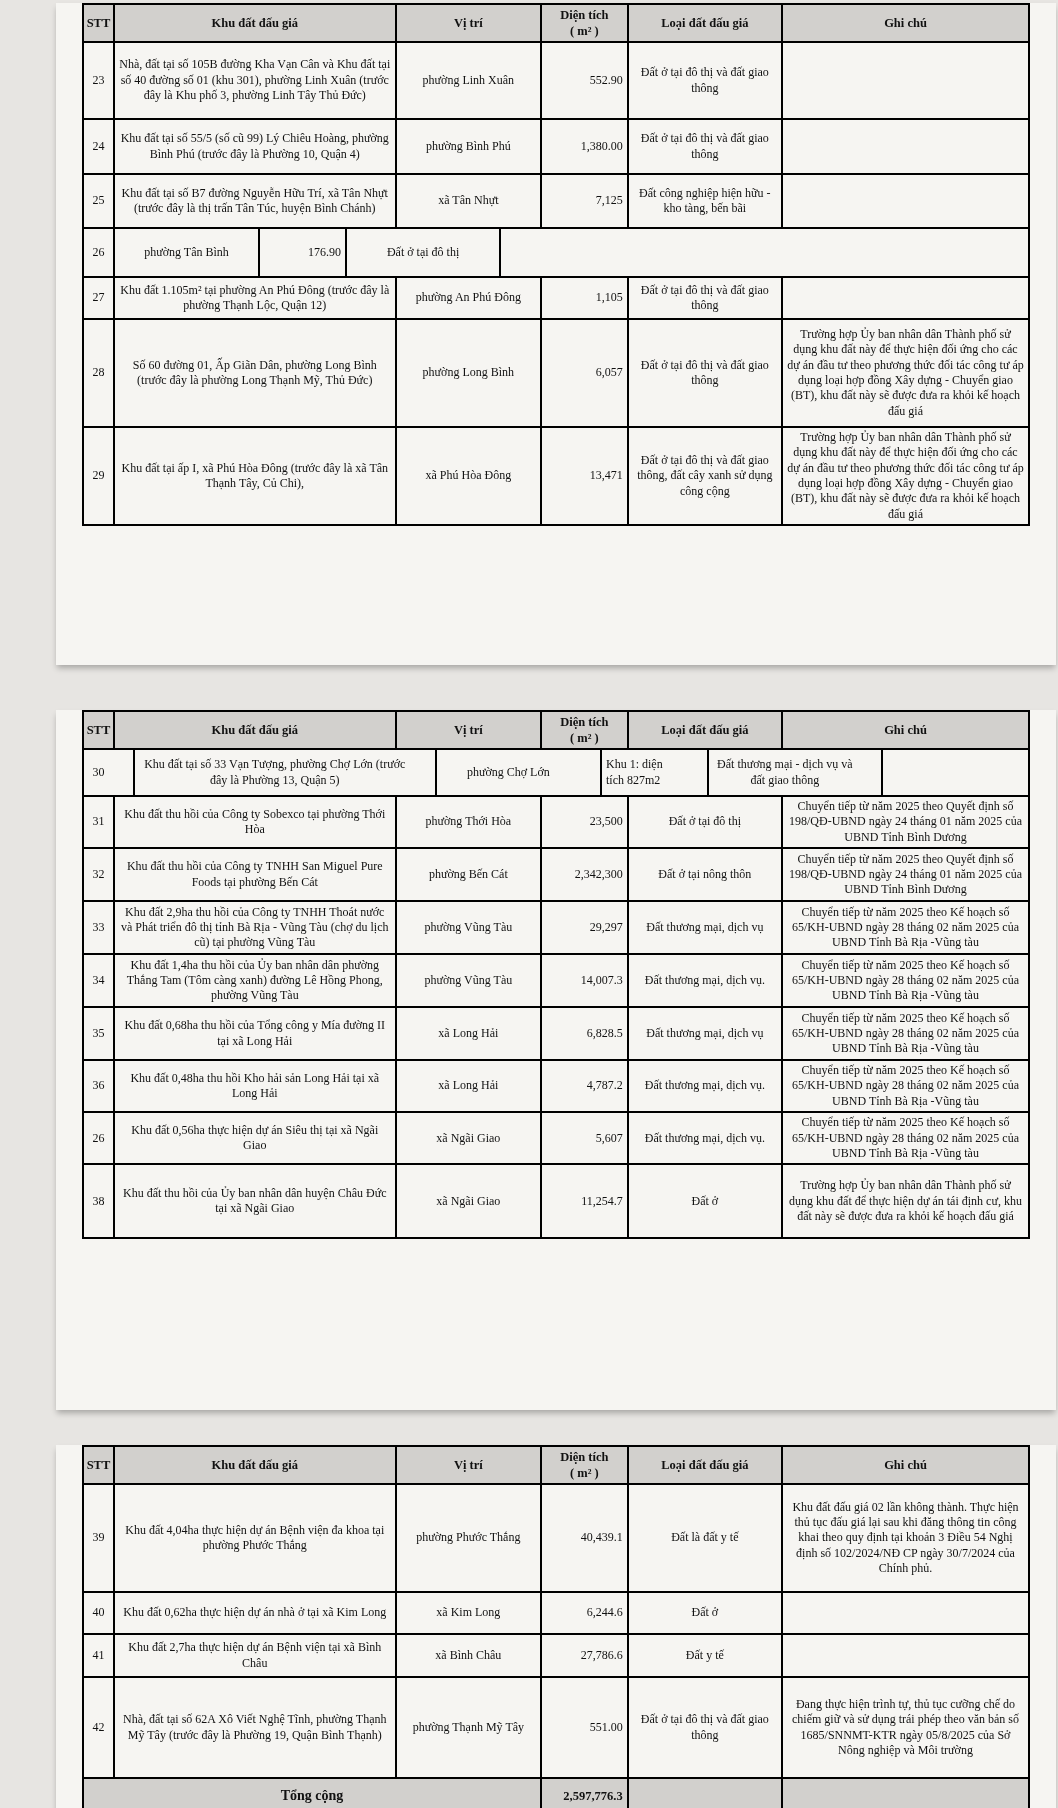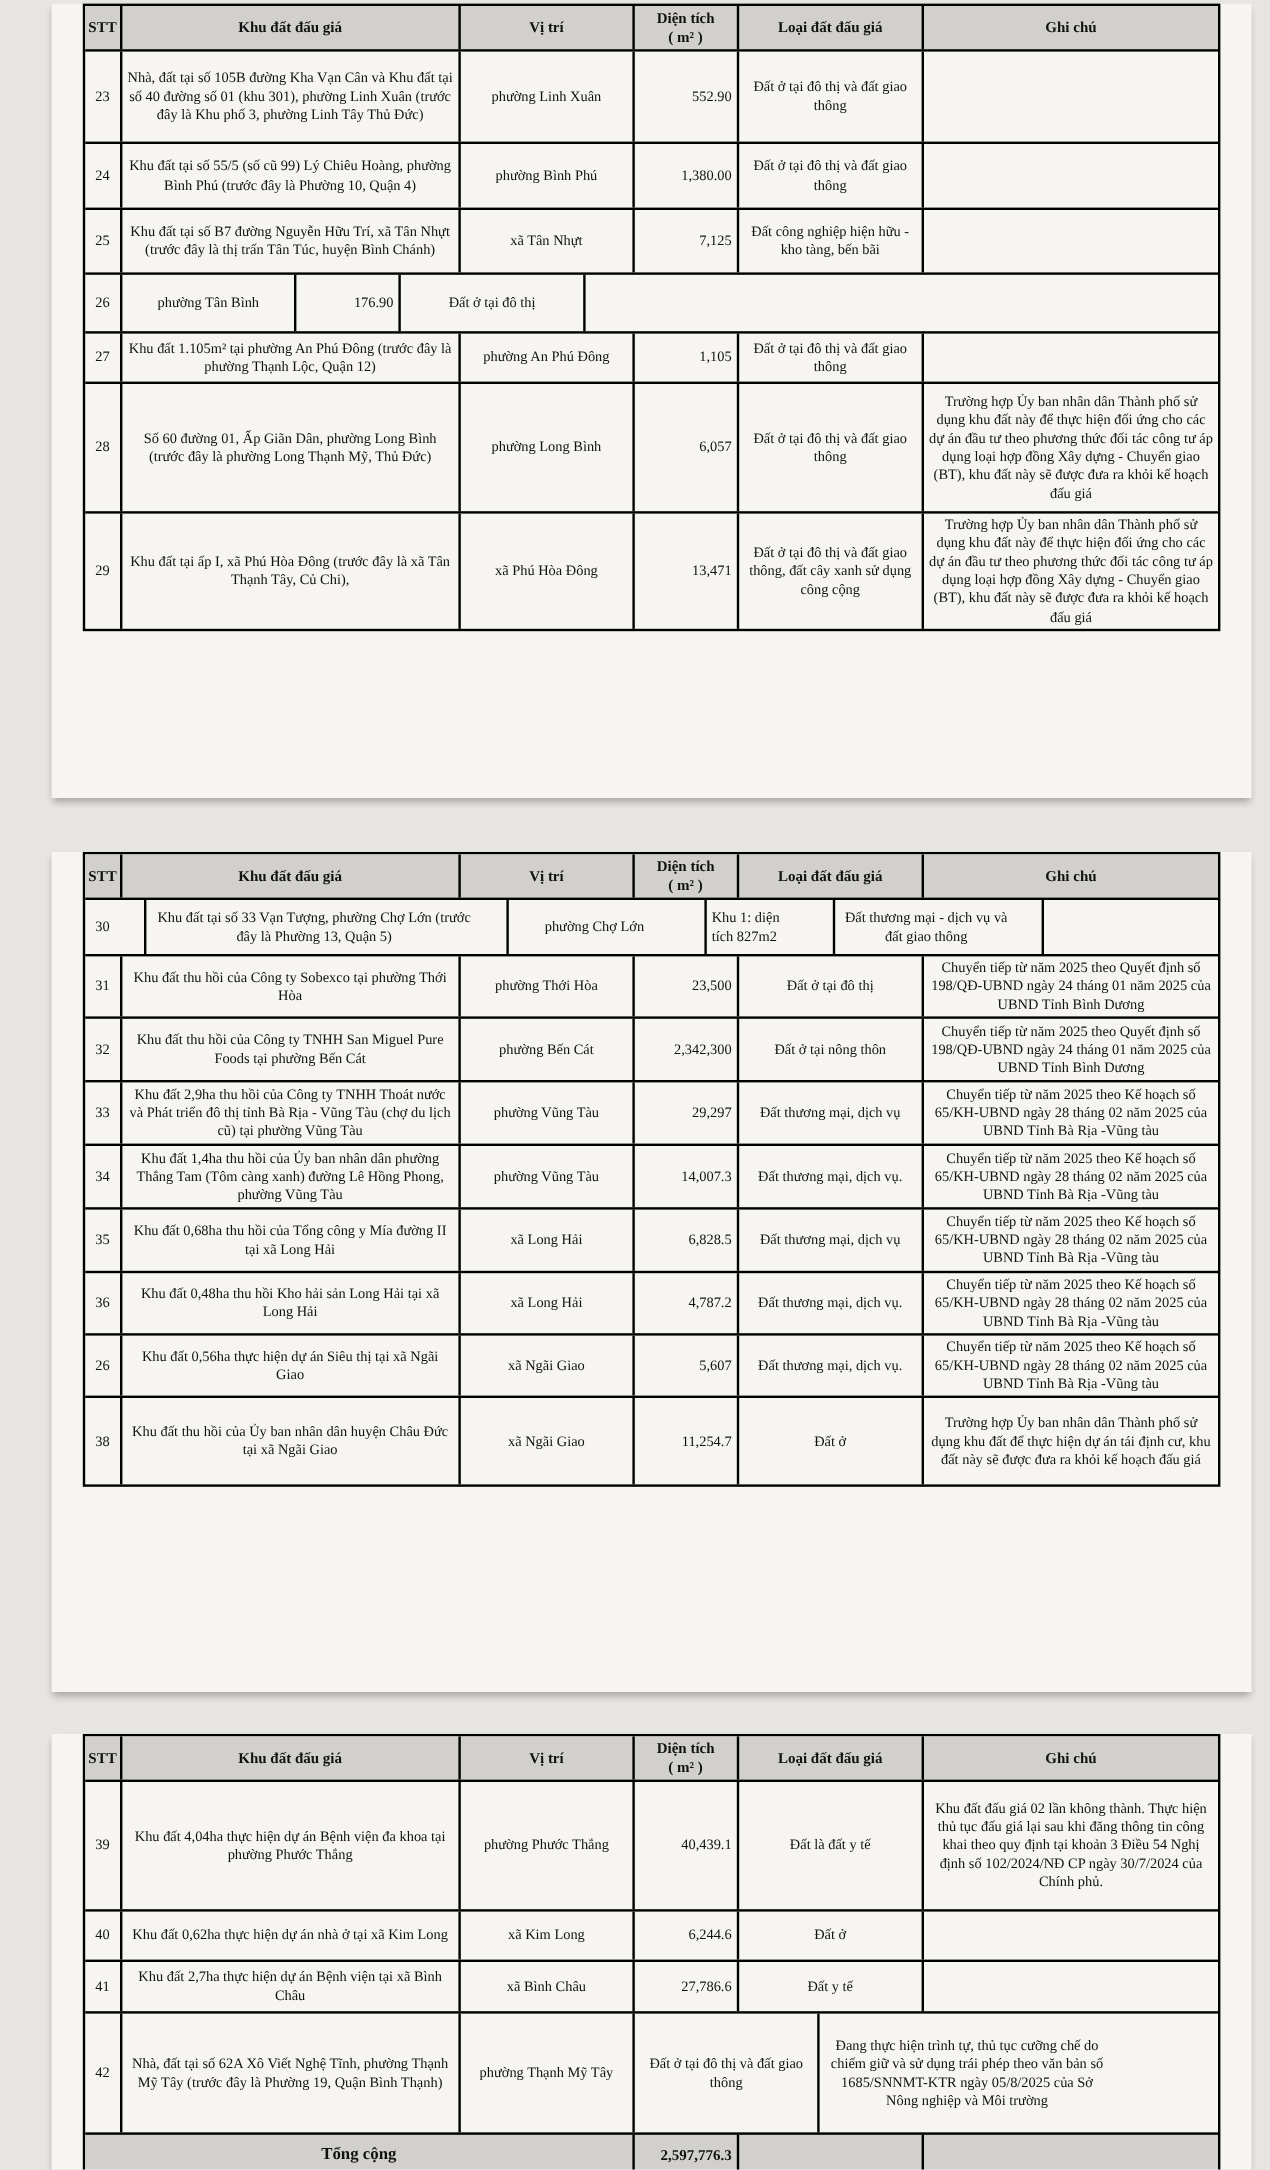--- a/index.html
+++ b/index.html
@@ -4,21 +4,21 @@
 <style>
   html,body{margin:0;padding:0;}
   body{
     width:1058px;height:1808px;overflow:hidden;
     background:#e7e5e2;
     font-family:"Liberation Serif","DejaVu Serif",serif;
     color:#111;
   }
   .page{
     width:1000px;
-    margin-left:43px;
+    margin-left:56px;
     background:#f6f5f2;
     box-shadow:0 4px 6px -1px rgba(0,0,0,0.28);
     position:relative;
   }
   .page1{height:662px;margin-bottom:30px;}
   .page2{height:700px;margin-bottom:28px;}
   .page3{height:420px;}
   .auction-table{
     width:948px;margin-left:26px;
     border:2px solid #000;
@@ -276,20 +276,21 @@
           <div class="td c-khu">Khu đất 2,7ha thực hiện dự án Bệnh viện tại xã Bình Châu</div>
           <div class="td c-vitri">xã Bình Châu</div>
           <div class="td c-dientich">27,786.6</div>
           <div class="td c-loai">Đất y tế</div>
           <div class="td c-ghichu"></div>
         </div>
         <div class="tr">
           <div class="td c-stt">42</div>
           <div class="td c-khu">Nhà, đất tại số 62A Xô Viết Nghệ Tĩnh, phường Thạnh Mỹ Tây (trước đây là Phường 19, Quận Bình Thạnh)</div>
           <div class="td c-vitri">phường Thạnh Mỹ Tây</div>
+          <div class="td c-dientich">551.00</div>
           <div class="td c-loai">Đất ở tại đô thị và đất giao thông</div>
           <div class="td c-ghichu">Đang thực hiện trình tự, thủ tục cưỡng chế do chiếm giữ và sử dụng trái phép theo văn bản số 1685/SNNMT-KTR ngày 05/8/2025 của Sở Nông nghiệp và Môi trường</div>
         </div>
       </div>
     <div class="tr total-row">
       <div class="td c-label">Tổng cộng</div>
       <div class="td c-dientich">2,597,776.3</div>
       <div class="td c-loai"></div>
       <div class="td c-ghichu"></div>
     </div>

